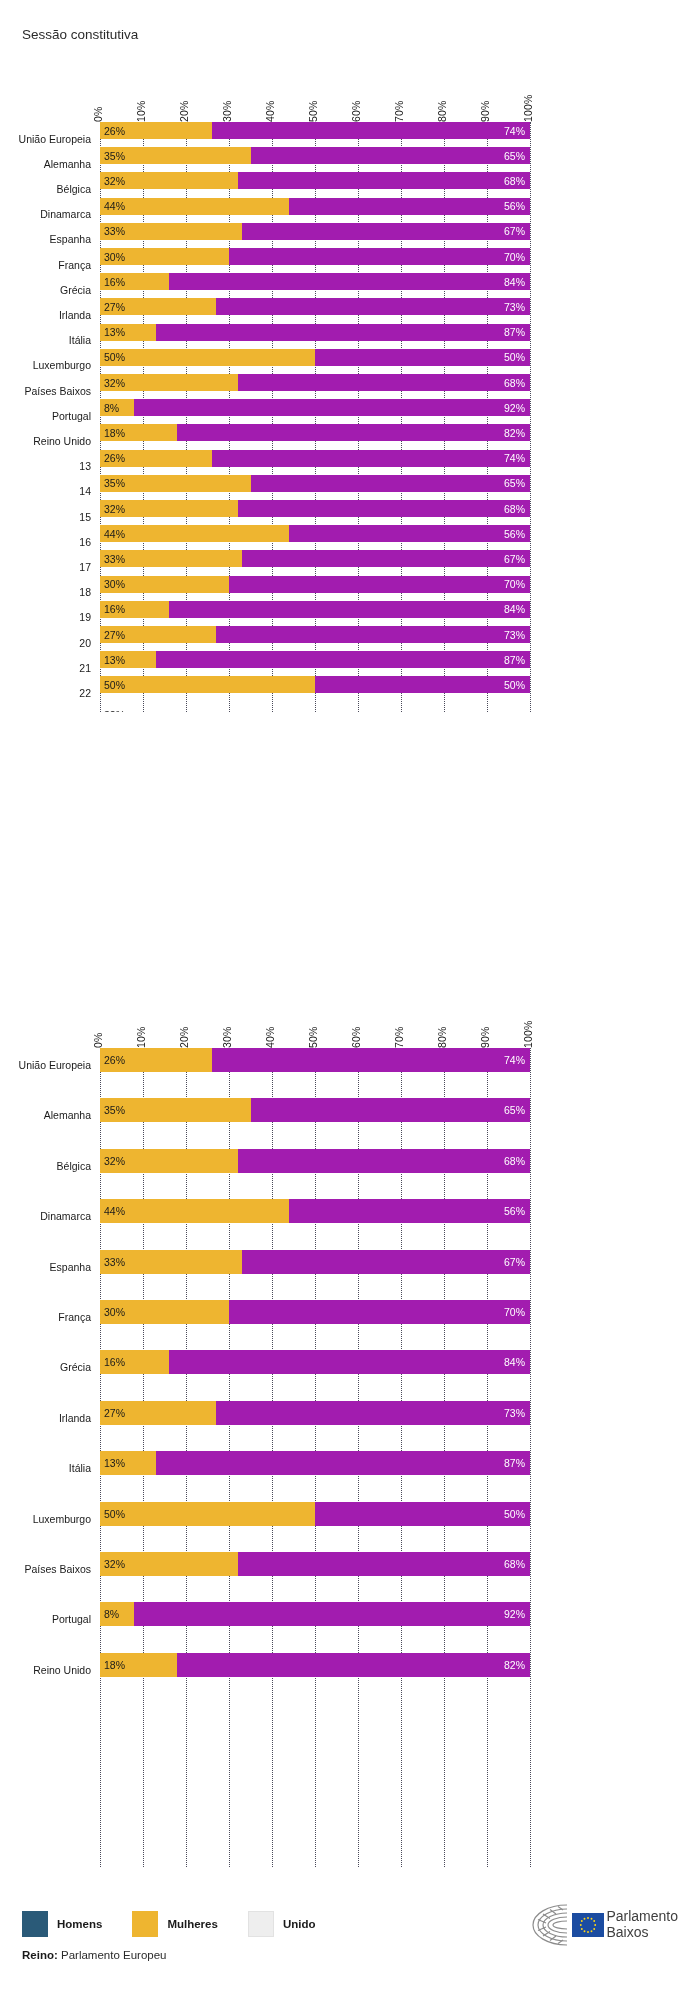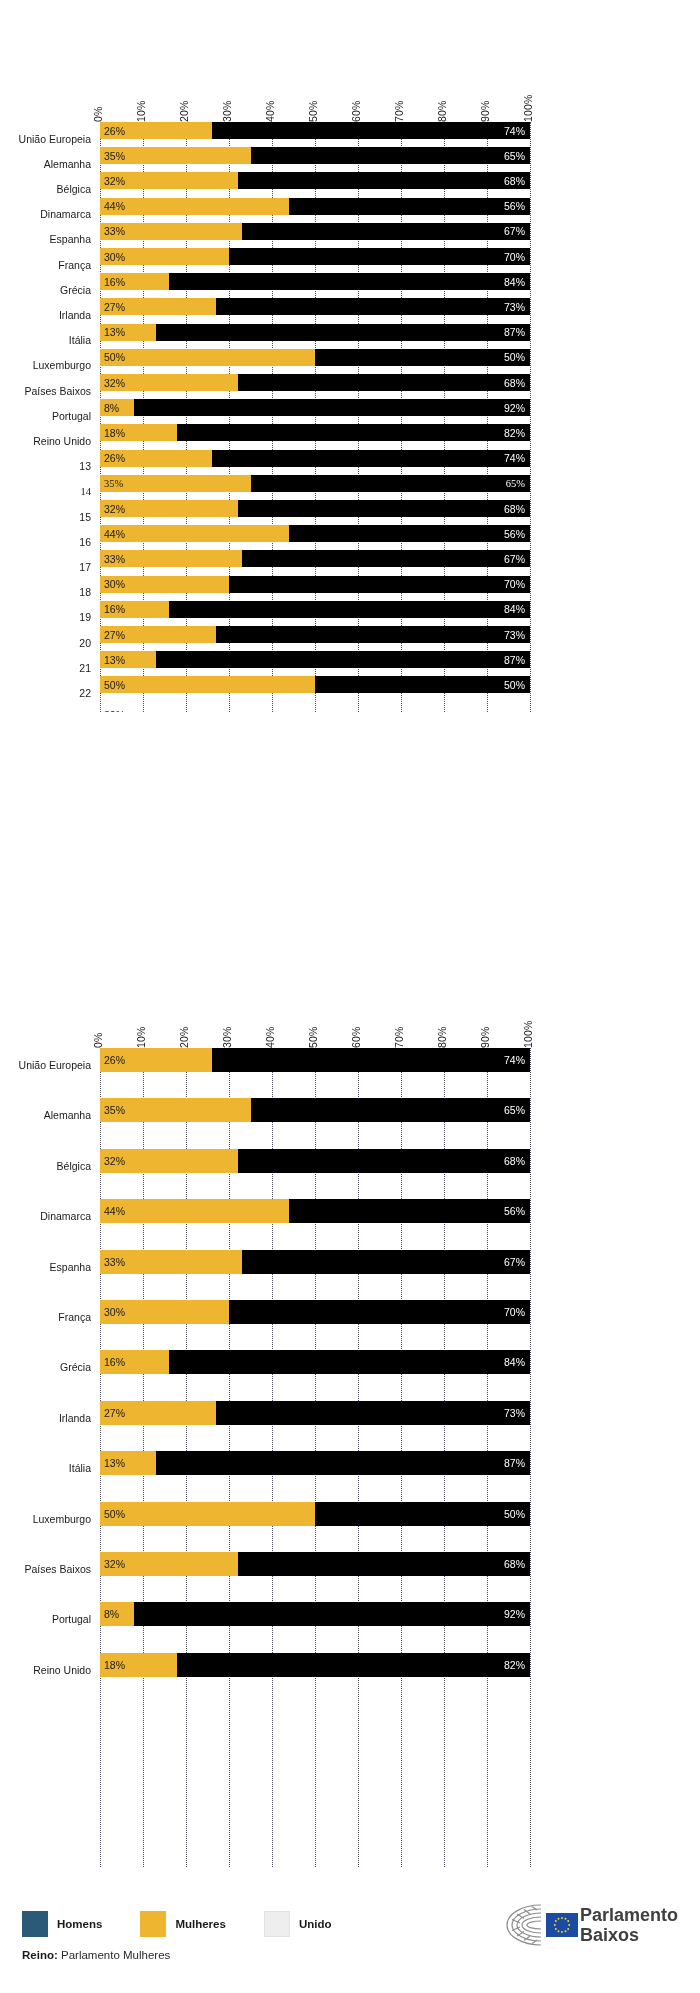--- a/index.html
+++ b/index.html
@@ -66,21 +66,21 @@
     text-align:right;
     width:200px;
   }
   .bar-track {
     position:absolute;
     left:0; right:0;
     display:flex;
   }
   .seg { position:relative; height:100%; }
   .seg-women { background:#eeb530; }
-  .seg-men   { background:#000000; }
+  .seg-men   { background:#a21caf; }
   .val-left {
     position:absolute; left:4px; top:50%;
     transform:translateY(-50%);
     font-size:10.5px; color:#1a1a1a; white-space:nowrap;
   }
   .val-right {
     position:absolute; right:5px; top:50%;
     transform:translateY(-50%);
     font-size:10.5px; color:#ffffff; white-space:nowrap;
   }
@@ -89,49 +89,50 @@
     position:absolute;
     font-size:10.5px;
     color:#1a1a1a;
     white-space:nowrap;
   }
 
   
   .footer { position:absolute; left:0; right:0; bottom:0; height:118px; }
   .legend {
     position:absolute; left:22px; top:36px;
-    display:flex; align-items:center; gap:16px;
+    display:flex; align-items:center; gap:8px;
   }
   .legend-item { display:flex; align-items:center; margin-right:22px; }
   .legend-swatch { width:26px; height:26px; display:block; }
   .legend-text {
     font-size:11.5px; font-weight:bold; color:#1a1a1a;
     margin-left:9px; white-space:nowrap;
   }
   .source {
     position:absolute; left:22px; top:74px;
     font-size:11.5px; color:#2b2b2b; white-space:nowrap;
   }
   .source b { font-weight:bold; color:#1a1a1a; }
 
   .ep-logo {
     position:absolute; right:22px; top:28px;
     display:flex; align-items:center;
   }
   .ep-mark { width:78px; height:44px; display:block; }
   .ep-name {
     margin-left:0;
-    font-size:18px; font-weight:bold; color:#3f3f3f;
+    font-size:14px; font-weight:normal; color:#3f3f3f;
     line-height:1.12; white-space:nowrap;
   }
 </style>
 </head>
 <body>
 
 <div class="header">
+  <div class="chart-subtitle">Sessão constitutiva</div>
 </div>
 
 <div class="chart-block" id="chart-top-block" style="position: absolute; left: 0px; top: 82px; width: 700px; height: 630px; overflow: hidden;">
     <div class="axis-row" style="position: absolute; left: 0px; right: 0px; top: 0px; height: 40px;">
       <div class="axis-tick" style="left: 104px;">0%</div>
       <div class="axis-tick" style="left: 147px;">10%</div>
       <div class="axis-tick" style="left: 190px;">20%</div>
       <div class="axis-tick" style="left: 233px;">30%</div>
       <div class="axis-tick" style="left: 276px;">40%</div>
       <div class="axis-tick" style="left: 319px;">50%</div>
@@ -302,21 +303,21 @@
         <div class="bar-label" style="top: 16.5px; transform: translateY(-50%);">13</div>
         <div class="bar-track" style="height: 17px;">
           <div class="seg seg-women" style="width: 111.8px;">
             <span class="val-left">26%</span>
           </div>
           <div class="seg seg-men" style="width: 318.2px;">
             <span class="val-right">74%</span>
           </div>
         </div>
       </div>
-      <div class="bar-row" style="position: absolute; left: 0px; right: 0px; top: 352.8px; height: 17px; font-family: Liberation Serif, serif;">
+      <div class="bar-row" style="position: absolute; left: 0px; right: 0px; top: 352.8px; height: 17px;">
         <div class="bar-label" style="top: 16.5px; transform: translateY(-50%);">14</div>
         <div class="bar-track" style="height: 17px;">
           <div class="seg seg-women" style="width: 150.5px;">
             <span class="val-left">35%</span>
           </div>
           <div class="seg seg-men" style="width: 279.5px;">
             <span class="val-right">65%</span>
           </div>
         </div>
       </div>
@@ -596,21 +597,21 @@
         <span class="legend-swatch" style="background: rgb(238, 181, 48);"></span>
         <span class="legend-text">Mulheres</span>
       </div>
       <div class="legend-item">
         <span class="legend-swatch" style="background: rgb(238, 238, 238); border: 1px solid rgb(226, 226, 226);"></span>
         <span class="legend-text">Unido</span>
       </div>
     </div>
   <div class="source">
     <b>Reino:</b>
-    <span>Parlamento Mulheres</span>
+    <span>Parlamento Europeu</span>
   </div>
   <div class="ep-logo">
     <svg class="ep-mark" viewBox="0 0 156 88">
       <g fill="none" stroke="#8c8c8c" stroke-width="2.4">
         <path d="M78 84 C 40 84, 10 66, 10 44 C 10 22, 40 4, 78 4"></path>
         <path d="M78 76 C 46 76, 20 61, 20 44 C 20 27, 46 12, 78 12"></path>
         <path d="M78 68 C 52 68, 30 57, 30 44 C 30 31, 52 20, 78 20"></path>
         <path d="M78 60 C 58 60, 40 53, 40 44 C 40 35, 58 28, 78 28"></path>
         <path d="M78 52 C 64 52, 50 49, 50 44 C 50 39, 64 36, 78 36"></path>
       </g>

